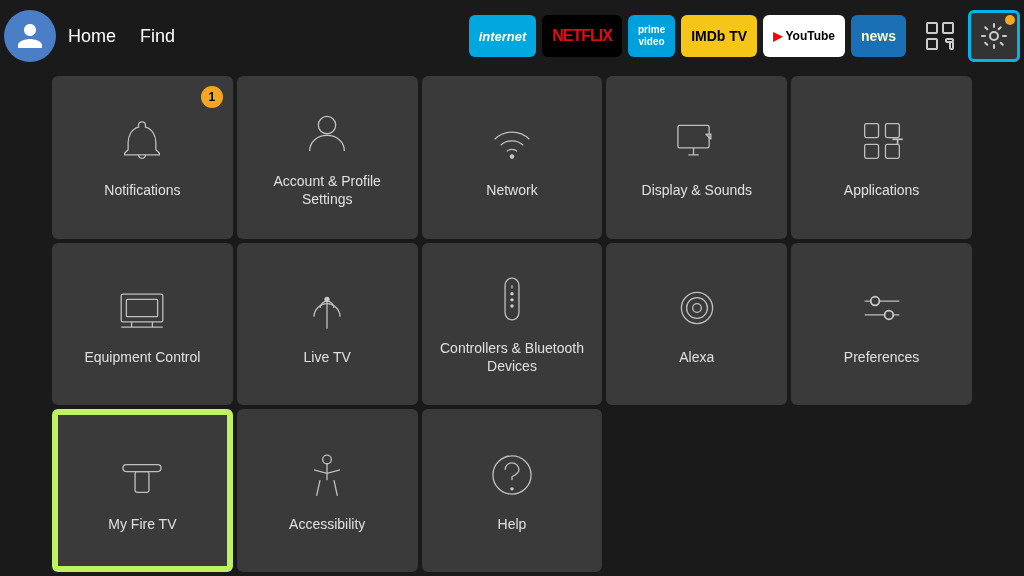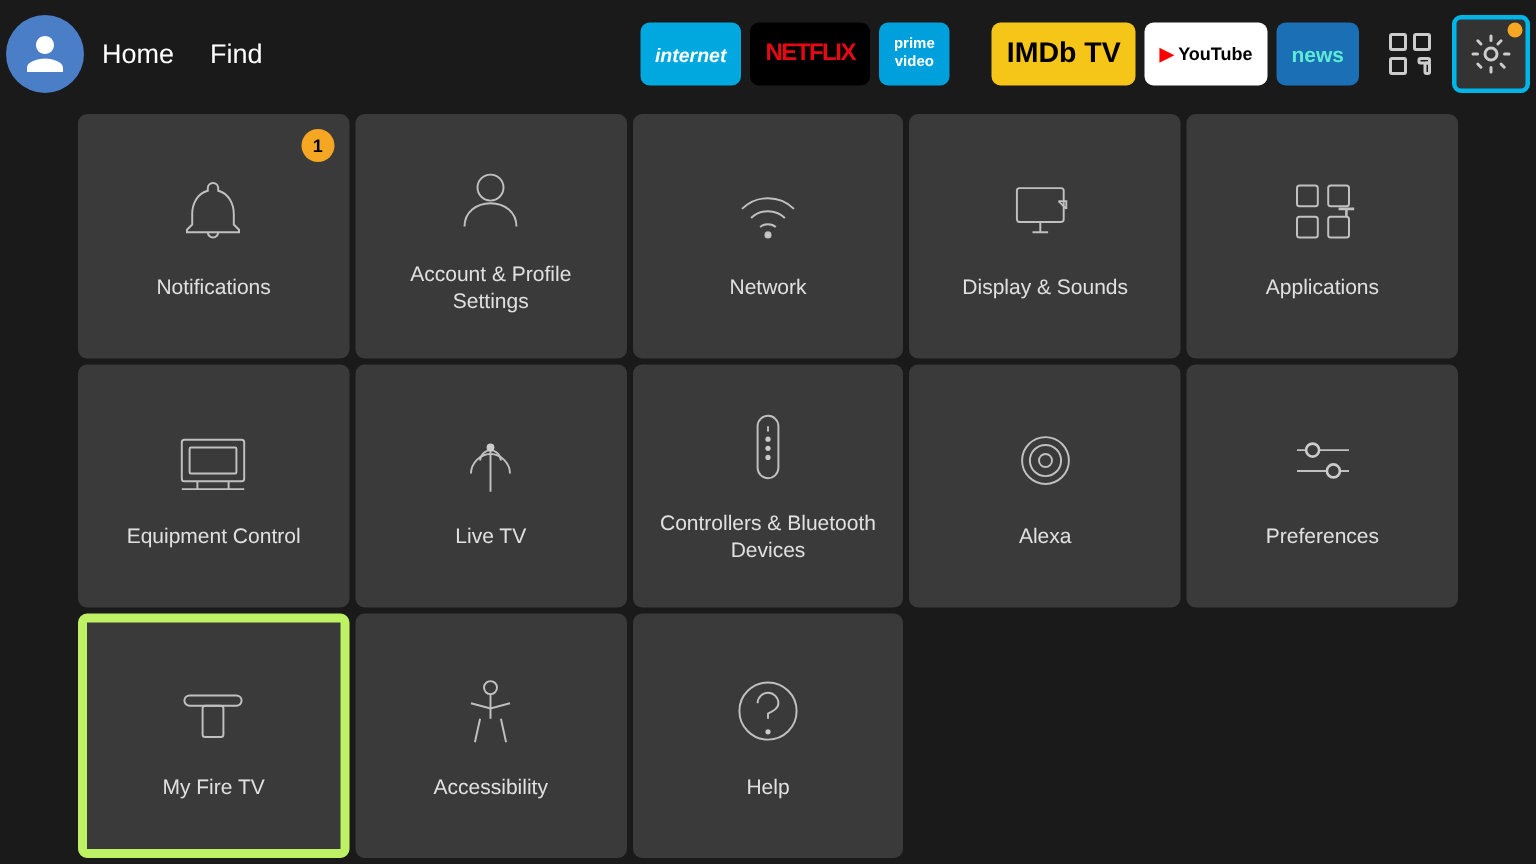--- a/index.html
+++ b/index.html
@@ -69,23 +69,23 @@
       font-weight: 900;
       font-size: 13px;
       padding: 0 10px;
       cursor: pointer;
       white-space: nowrap;
     }
 
     .app-icon.internet { background: #00a8e0; color: #fff; font-style: italic; }
     .app-icon.netflix { background: #000; color: #e50914; font-size: 16px; letter-spacing: -1px; }
     .app-icon.prime { background: #00a0dc; color: #fff; font-size: 11px; text-align: center; }
-    .app-icon.imdb { background: #f5c518; color: #000; font-size: 19px; margin-left: 22px; }
+    .app-icon.imdb { background: #f5c518; color: #000; font-size: 14px; }
     .app-icon.youtube { background: #fff; color: #000; font-size: 12px; }
-    .app-icon.news { background: #1a6fb5; color: #5eead4; font-size: 14px; }
+    .app-icon.news { background: #1a6fb5; color: #fef9c3; font-size: 14px; }
 
     .header-actions {
       display: flex;
       align-items: center;
       gap: 6px;
     }
 
     .grid-icon-btn {
       width: 44px;
       height: 44px;

